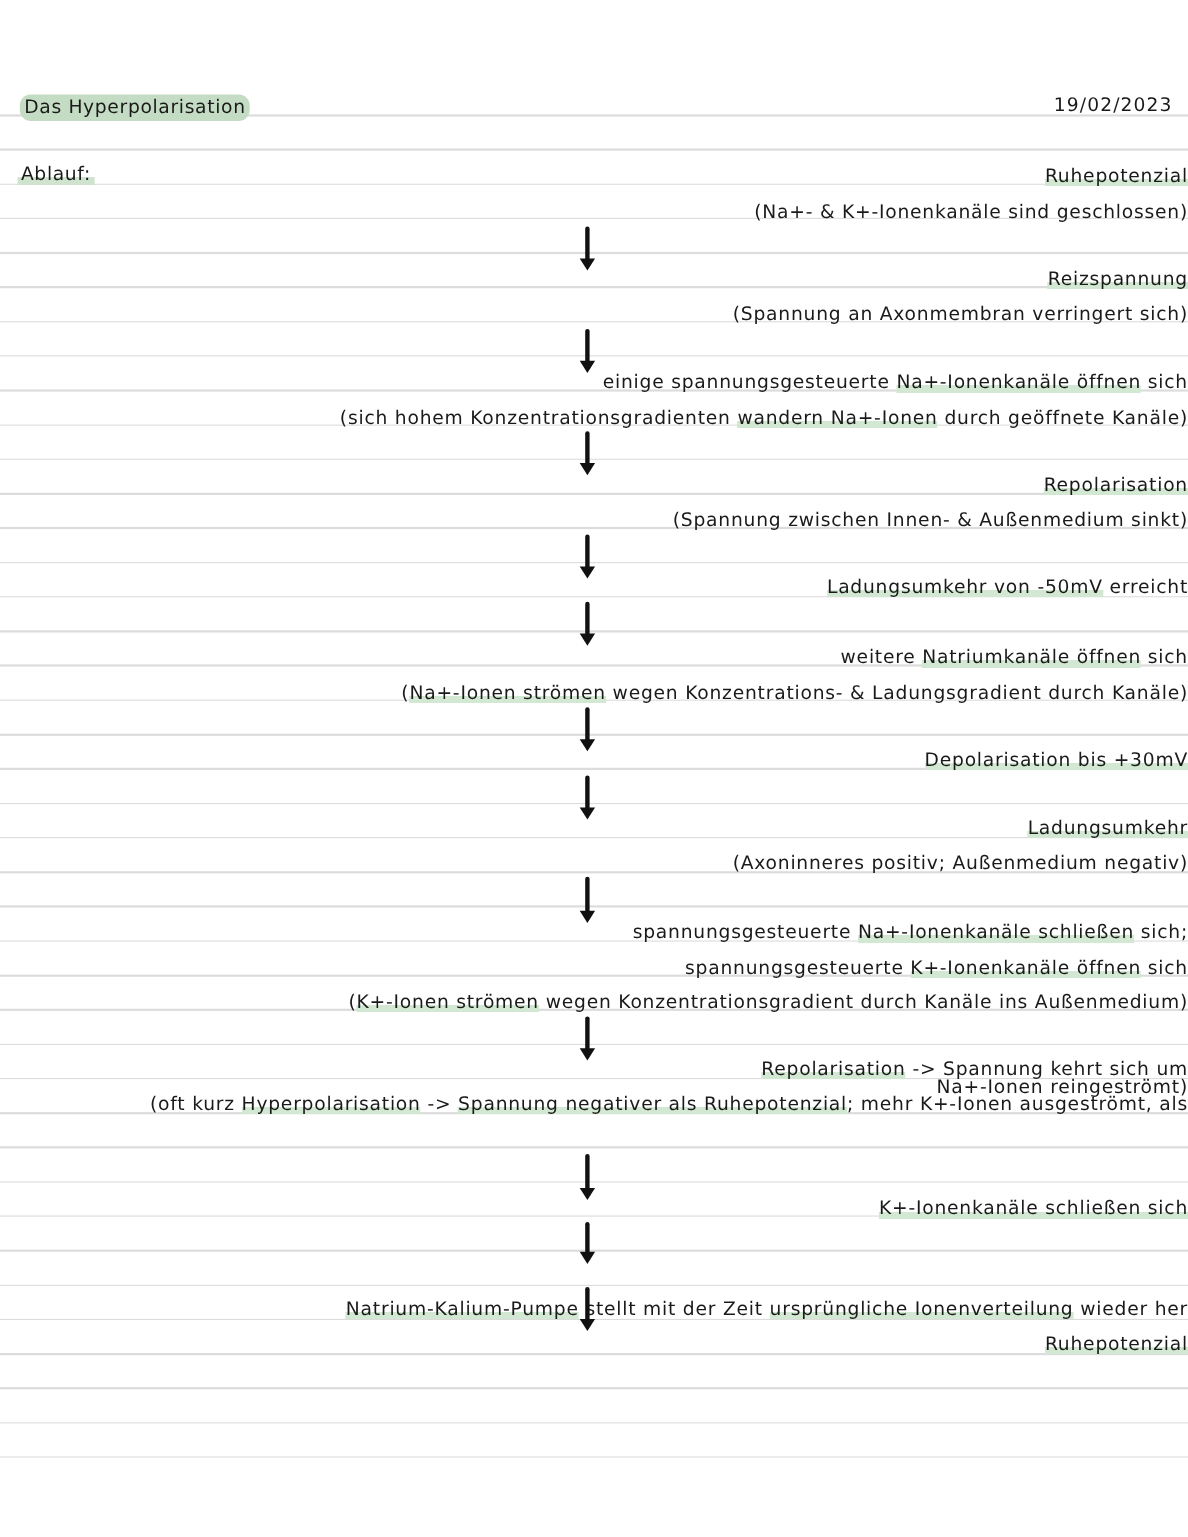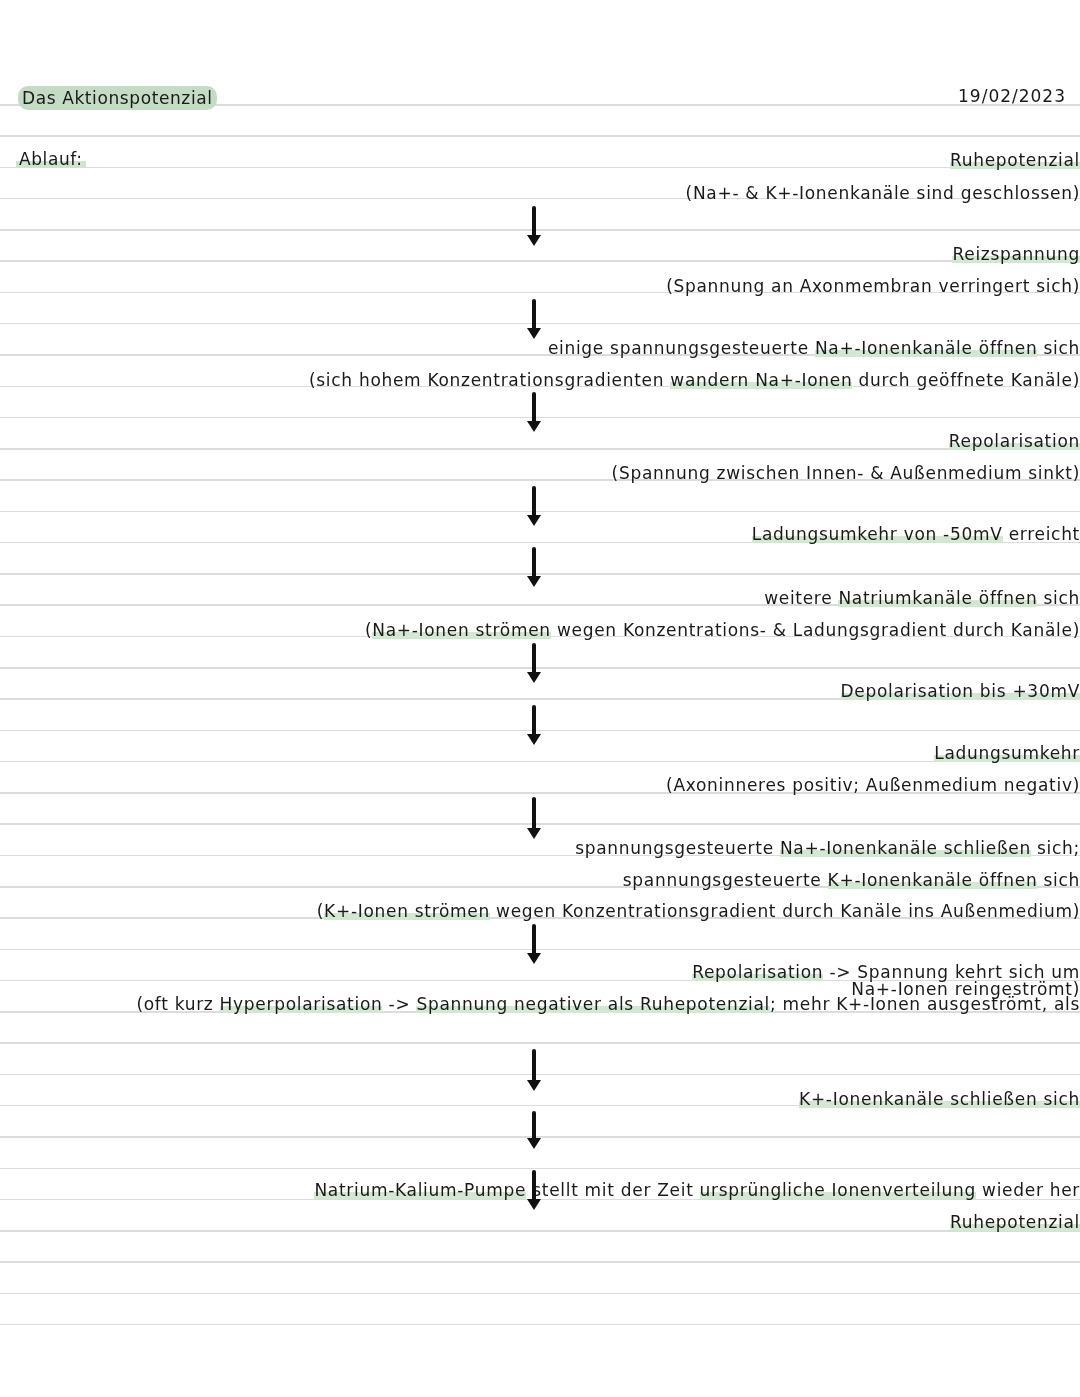--- a/index.html
+++ b/index.html
@@ -81,21 +81,21 @@
     <div class="ruled" style="top: 1104.96px;"></div>
     <div class="ruled" style="top: 1136.24px;"></div>
     <div class="ruled" style="top: 1167.52px;"></div>
     <div class="ruled" style="top: 1198.8px;"></div>
     <div class="ruled" style="top: 1230.08px;"></div>
     <div class="ruled" style="top: 1261.36px;"></div>
     <div class="ruled" style="top: 1292.64px;"></div>
     <div class="ruled" style="top: 1323.92px;"></div>
   </div>
 
-<div class="header-title">Das Aktionspotenzial</div>
+<div class="header-title">Das Hyperpolarisation</div>
 <div class="header-date">19/02/2023</div>
 <div class="section-label">Ablauf:</div>
 
 <div id="flow">
     <div class="row" style="top: 148px;"><span class="hl">Ruhepotenzial</span></div>
     <div class="row" style="top: 181px;"><span>(Na+- &amp; K+-Ionenkanäle sind geschlossen)</span></div>
     <div class="row" style="top: 242px;"><span class="hl">Reizspannung</span></div>
     <div class="row" style="top: 274px;"><span>(Spannung an Axonmembran verringert sich)</span></div>
     <div class="row" style="top: 336px;"><span>einige spannungsgesteuerte </span><span class="hl">Na+-Ionenkanäle öffnen</span><span> sich</span></div>
     <div class="row" style="top: 368px;"><span>(sich hohem Konzentrationsgradienten </span><span class="hl">wandern Na+-Ionen</span><span> durch geöffnete Kanäle)</span></div>

